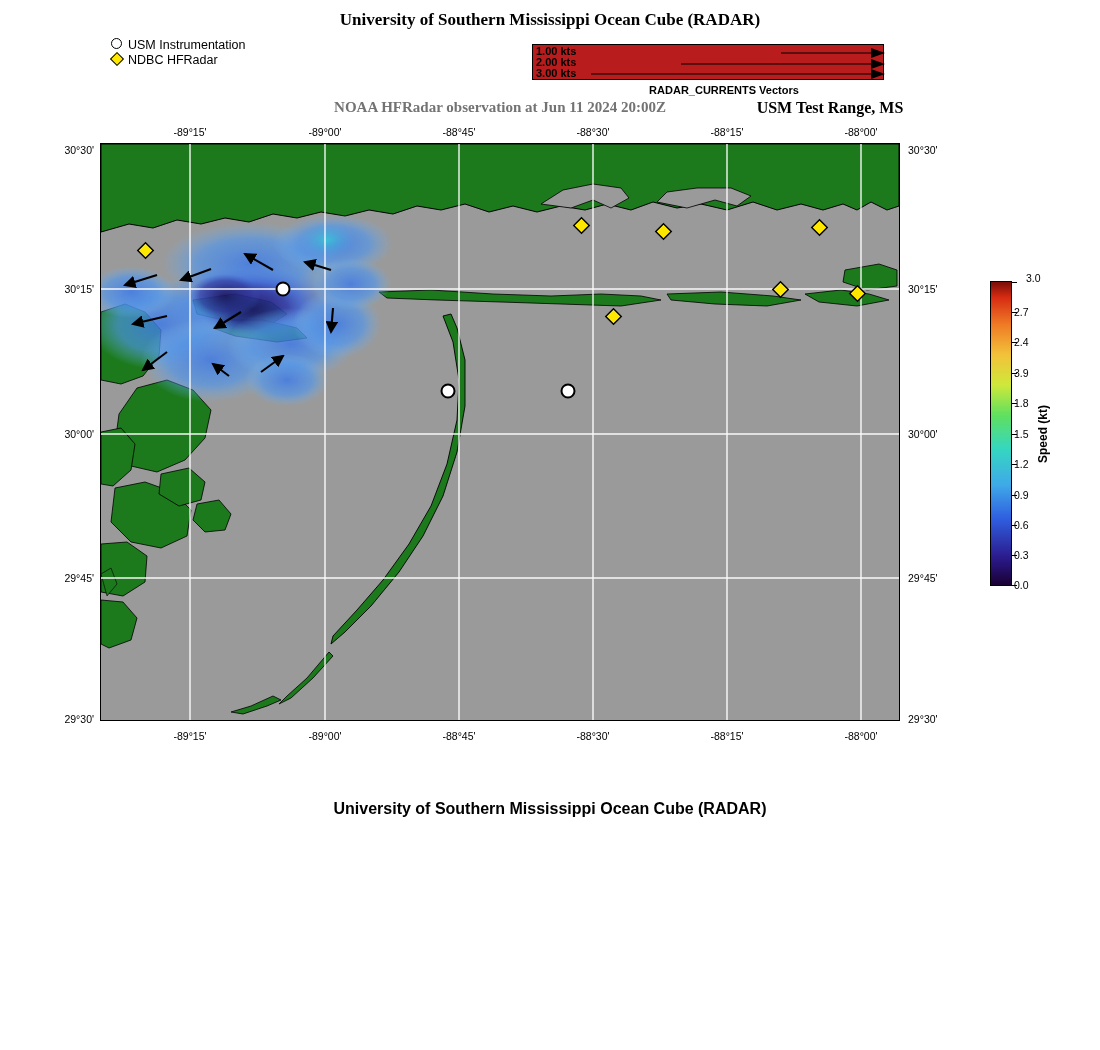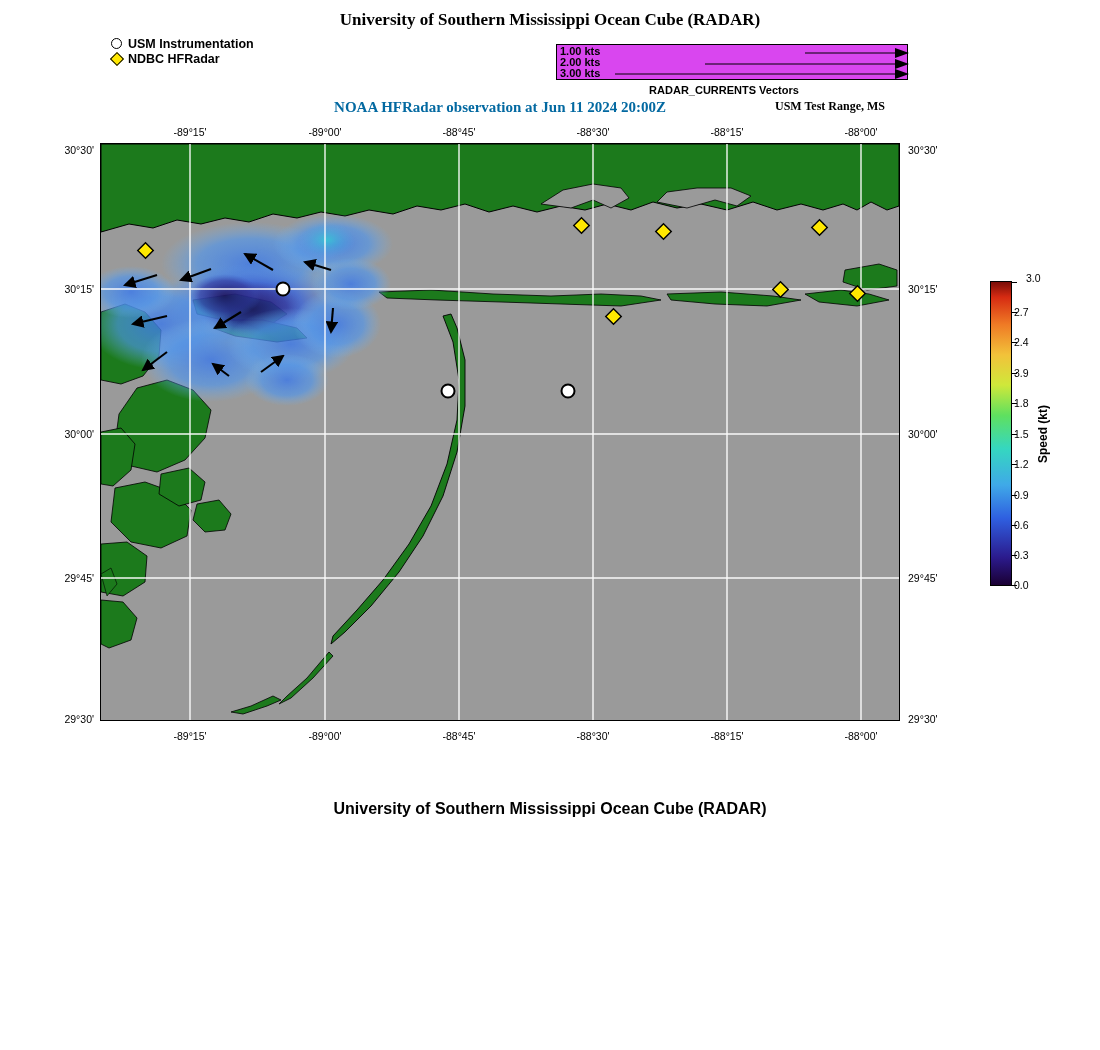--- a/index.html
+++ b/index.html
@@ -31,38 +31,39 @@
     font-weight: bold;
     font-size: 16px;
     color: #000;
   }
   #subtitle {
     left: 100px; top: 99px; width: 800px;
     text-align: center;
     font-family: "Liberation Serif", serif;
     font-weight: bold;
     font-size: 15px;
-    color: #0369a1;
+    color: #737373;
   }
   #region-label {
     left: 700px; top: 99px; width: 260px;
     text-align: center;
     font-family: "Liberation Serif", serif;
     font-weight: bold;
-    font-size: 12px;
+    font-size: 16px;
     color: #000;
   }
 
   
   #legend { left: 110px; top: 37px; width: 260px; }
   .legend-row {
     height: 15px;
     display: flex;
+    align-items: center;
     font-size: 12.5px;
-    font-weight: bold;
+    font-weight: normal;
     color: #000;
   }
   .legend-sym {
     width: 18px; height: 15px;
     display: inline-block;
     position: relative;
   }
   .circle-sym {
     position: absolute; left: 1px; top: 1px;
     width: 11px; height: 11px;
@@ -75,24 +76,24 @@
     position: absolute; left: 2px; top: 2px;
     width: 10px; height: 10px;
     background: #ffe800;
     border: 1.3px solid #000;
     box-sizing: border-box;
     transform: rotate(45deg);
   }
 
   
   #vector-box {
-    left: 556px; top: 44px;
+    left: 532px; top: 44px;
     width: 352px; height: 36px;
     border: 1.3px solid #000;
-    background: #d946ef;
+    background: #b91c1c;
     box-sizing: border-box;
     text-align: center;
   }
   .vec-row {
     position: absolute;
     left: 0; width: 352px; height: 12px;
   }
   .vec-label {
     position: absolute; left: 3px; top: -1px;
     font-size: 11px; font-weight: bold; color: #000;

